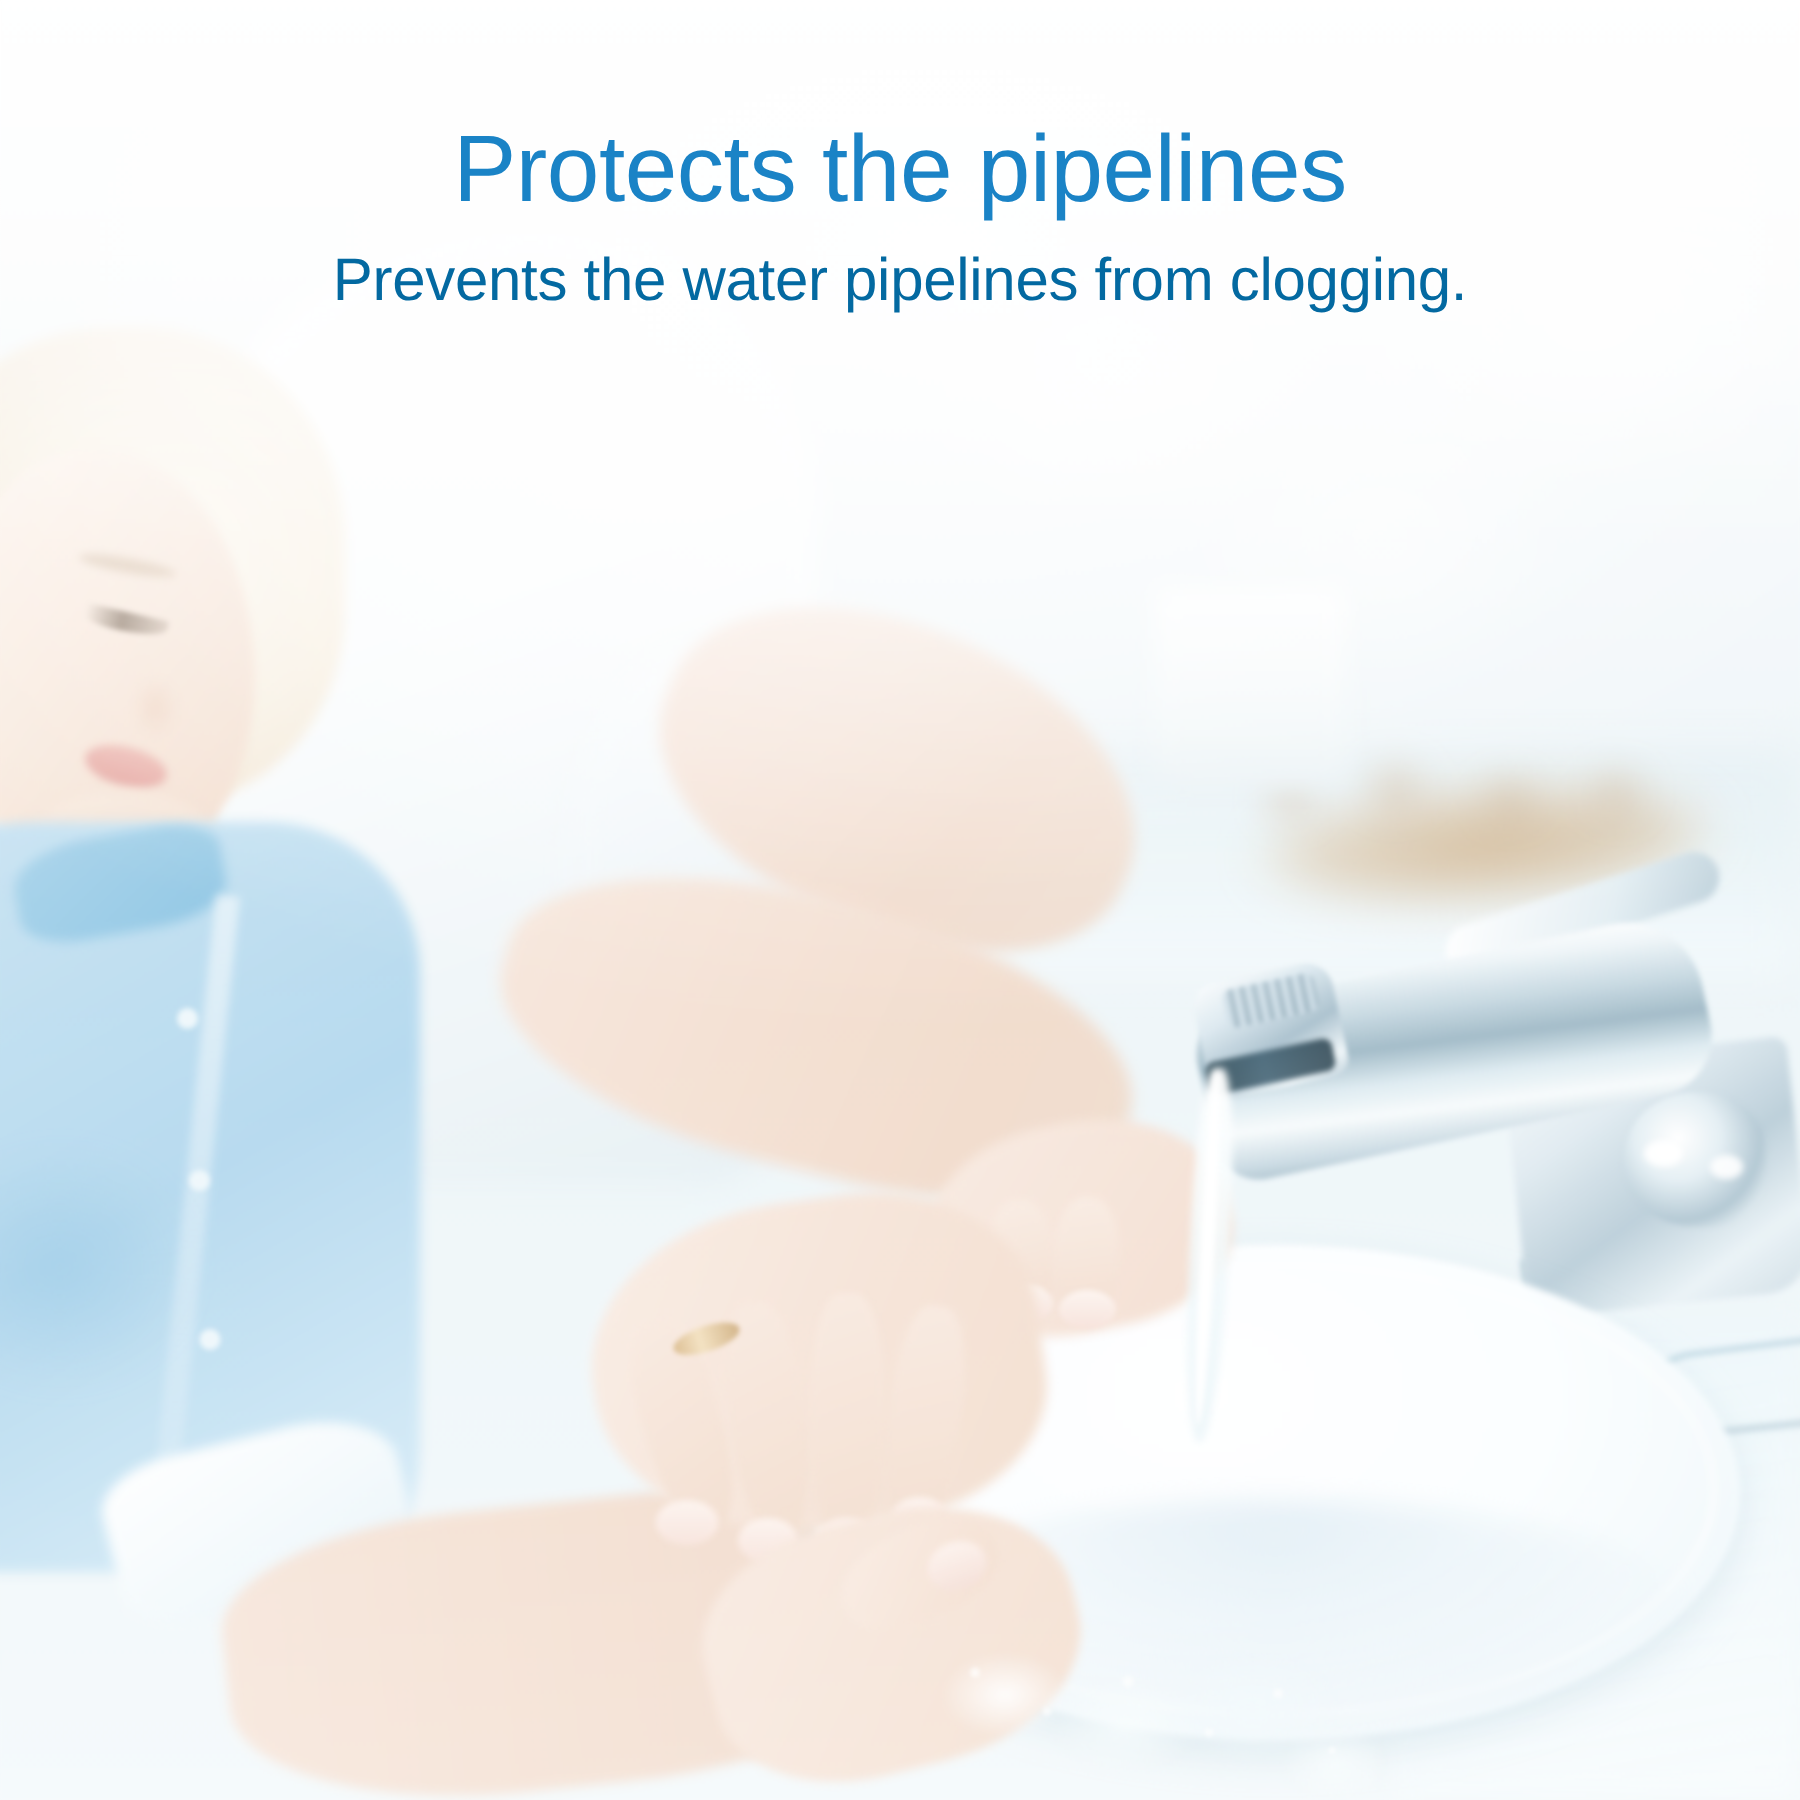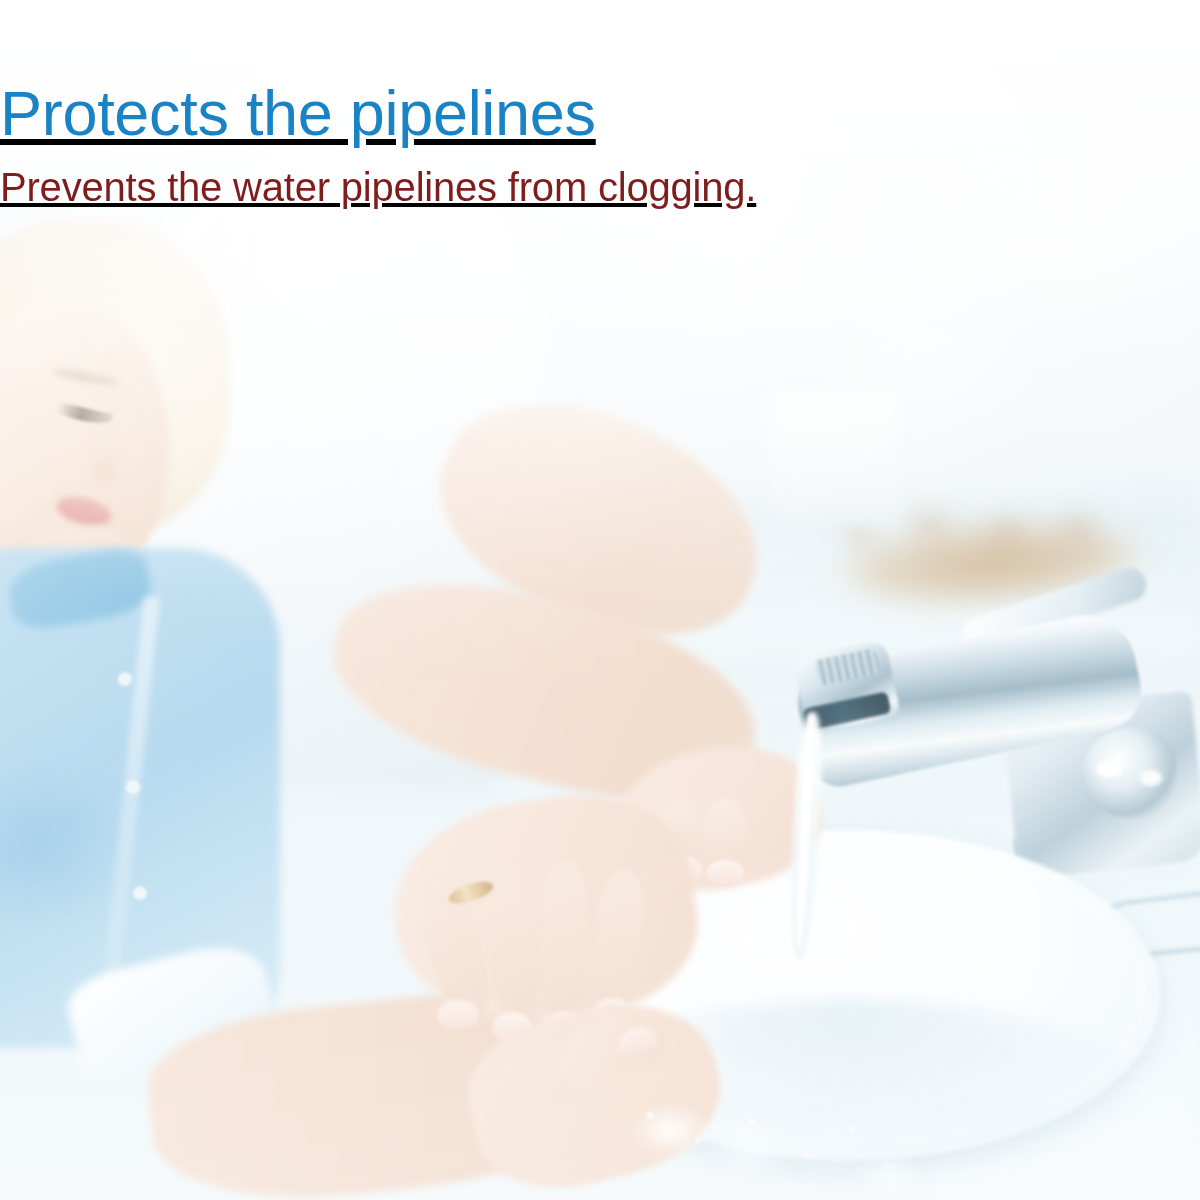--- a/index.html
+++ b/index.html
@@ -375,21 +375,21 @@
     background:
       radial-gradient(900px 520px at 52% 14%, rgba(255,255,255,.96), rgba(255,255,255,.55) 48%, rgba(255,255,255,.18) 78%, rgba(255,255,255,0) 100%),
       linear-gradient(180deg, rgba(255,255,255,.92) 0%, rgba(255,255,255,.66) 14%, rgba(255,255,255,.16) 30%, rgba(255,255,255,.04) 50%, rgba(255,255,255,.10) 82%, rgba(255,255,255,.22) 100%);
     pointer-events:none;
   }
   .photo-blur-pass { position:absolute; inset:0; backdrop-filter: blur(0.6px); pointer-events:none; }
 
   
   .text-block {
     position:absolute; left:0; right:0; top:82px;
-    z-index:40;text-decoration:underline;
+    text-align:center; z-index:40;
   }
   .headline {
     font-size:63px; font-weight:400; letter-spacing:-.3px;
     line-height:1.0; white-space:nowrap;
   }
   .subtitle {
     margin-top:22px;
     font-size:40px; font-weight:400; letter-spacing:-.2px;
     line-height:1.0; white-space:nowrap;
   }
@@ -474,16 +474,16 @@
     <div class="stream-core"></div>
     <div class="splash"></div>
     <div class="splash-drops"></div>
 
     <div class="photo-wash"></div>
     <div class="photo-blur-pass"></div>
   </div>
 
   <div class="text-block">
     <div class="headline" style="color: rgb(26, 131, 198);">Protects the pipelines</div>
-    <div class="subtitle" style="color: #7f1d1d;">Prevents the water pipelines from clogging.</div>
+    <div class="subtitle" style="color: #0369a1;">Prevents the water pipelines from clogging.</div>
   </div>
 
 </div>
 
 </body></html>

